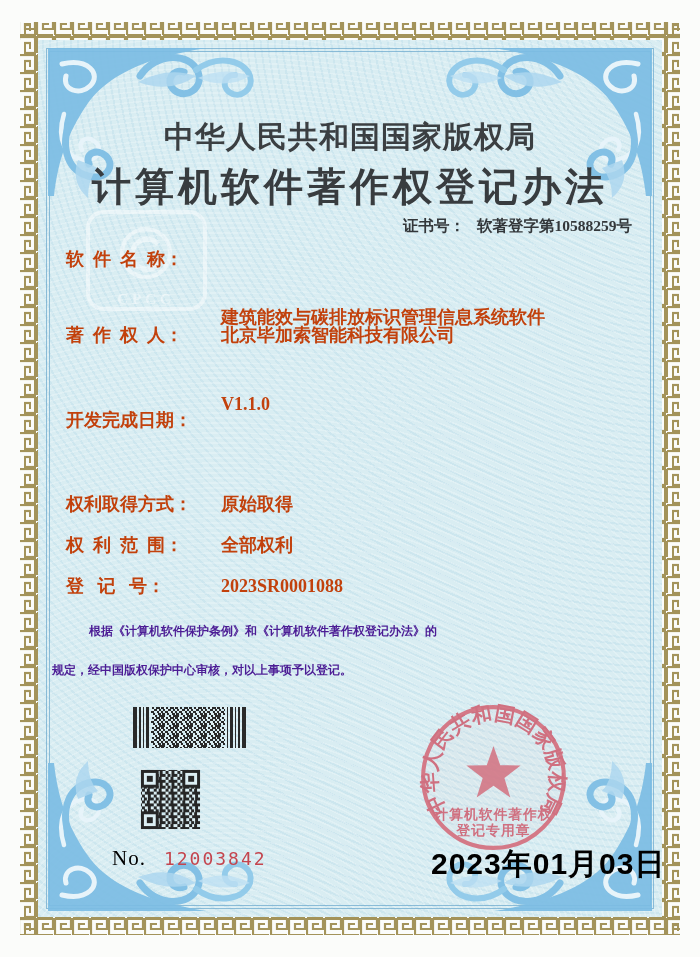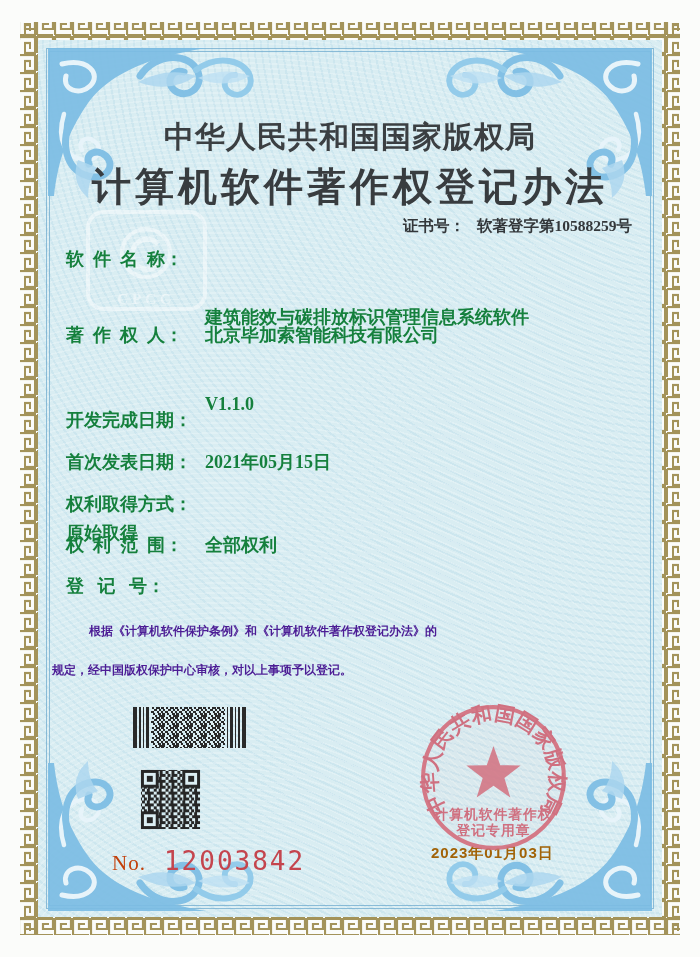--- a/index.html
+++ b/index.html
@@ -21,43 +21,43 @@
   .watermark{position:absolute;left:84px;top:208px;width:125px;height:105px;z-index:2;opacity:.5;}
 
   .authority{position:absolute;top:117px;left:0;right:0;z-index:5;text-align:center;
     font-size:30px;font-weight:700;letter-spacing:1px;color:#3b3f42;}
   .cert-title{position:absolute;top:160px;left:0;right:0;z-index:5;text-align:center;
     font-size:39px;font-weight:700;letter-spacing:4px;color:#383c3f;}
   .cert-no{position:absolute;top:216px;right:68px;z-index:5;font-size:15.5px;font-weight:700;color:#33373a;}
   .cert-no .gap{display:inline-block;width:12px;}
 
   .row{position:absolute;left:66px;z-index:5;display:flex;font-size:18px;font-weight:700;
-    line-height:29px;color:#15803d;}
+    line-height:29px;color:#c2410c;}
   .row .lbl{width:139px;white-space:pre;flex:0 0 auto;}
-  .row .val{white-space:pre;}
+  .row .val{white-space:pre;margin-left:16px;}
   .row .vline{display:block;}
   .r1{top:245px;} .r2{top:321px;} .r3{top:406px;} .r4{top:448px;}
-  .r5{top:490px;flex-direction:column;} .r6{top:531px;} .r7{top:572px;justify-content:center;}
+  .r5{top:490px;} .r6{top:531px;} .r7{top:572px;justify-content:center;}
 
   .statement{position:absolute;left:52px;top:612px;width:572px;z-index:5;
     font-size:12px;font-weight:700;line-height:39px;color:#4c1d95;}
   .statement .l1{text-indent:37px;display:block;}
   .statement .l2{display:block;}
 
   .barcode{position:absolute;left:133px;top:707px;width:113px;height:41px;z-index:5;}
   .qrcode{position:absolute;left:139px;top:768px;width:63px;height:63px;z-index:5;}
 
   .no-line{position:absolute;left:112px;top:846px;z-index:5;}
-  .no-label{font-size:21px;color:#c2410c;font-weight:400;letter-spacing:1px;}
-  .serial{font-size:26px;color:#c4454e;font-family:"DejaVu Sans Mono","Liberation Mono",monospace;
+  .no-label{font-size:21px;color:#000000;font-weight:400;letter-spacing:1px;}
+  .serial{font-size:18px;color:#c4454e;font-family:"DejaVu Sans Mono","Liberation Mono",monospace;
     letter-spacing:2px;margin-left:14px;}
 
   .seal{position:absolute;left:417px;top:701px;width:153px;height:153px;z-index:6;opacity:.92;}
-  .issue-date{position:absolute;left:431px;top:844px;z-index:5;font-size:15px;font-weight:700;
-    letter-spacing:1px;color:#a16207;font-family:"Liberation Sans","DejaVu Sans",sans-serif;}
+  .issue-date{position:absolute;left:431px;top:844px;z-index:5;font-size:30px;font-weight:700;
+    letter-spacing:1px;color:#000000;font-family:"Liberation Sans","DejaVu Sans",sans-serif;}
 </style>
 </head>
 <body>
 
 <div class="page">
 
   <svg class="frame-svg" width="700" height="957" viewBox="0 0 700 957" aria-hidden="true">
     <defs>
       <pattern id="mh" width="18" height="18" patternUnits="userSpaceOnUse">
         <path d="M1,17 H17 M1,17 V1 H17 V11 H7 V6 H13" fill="none" stroke="#a3935a" stroke-width="2.2"></path>
@@ -121,34 +121,31 @@
       <span class="vline">V1.1.0</span>
     </span>
   </div>
   <div class="row r2">
     <span class="lbl">著  作  权  人：</span>
     <span class="val">北京毕加索智能科技有限公司</span>
   </div>
   <div class="row r3">
     <span class="lbl">开发完成日期：</span>
   </div>
-  <div class="row r4">
-    <span class="lbl">首次发表日期：</span>
-    <span class="val">2021年05月15日</span>
-  </div>
   <div class="row r5">
     <span class="lbl">权利取得方式：</span>
     <span class="val">原始取得</span>
   </div>
   <div class="row r6">
     <span class="lbl">权  利  范  围：</span>
     <span class="val">全部权利</span>
   </div>
   <div class="row r7">
     <span class="lbl">登   记   号：</span>
+    <span class="val">2023SR0001088</span>
   </div>
 
   <div class="statement">
     <span class="l1">根据《计算机软件保护条例》和《计算机软件著作权登记办法》的</span>
     <span class="l2">规定，经中国版权保护中心审核，对以上事项予以登记。</span>
   </div>
 
   <svg class="barcode" viewBox="0 0 113 41">
     <defs>
       <pattern id="bc" width="14" height="10" patternUnits="userSpaceOnUse">

